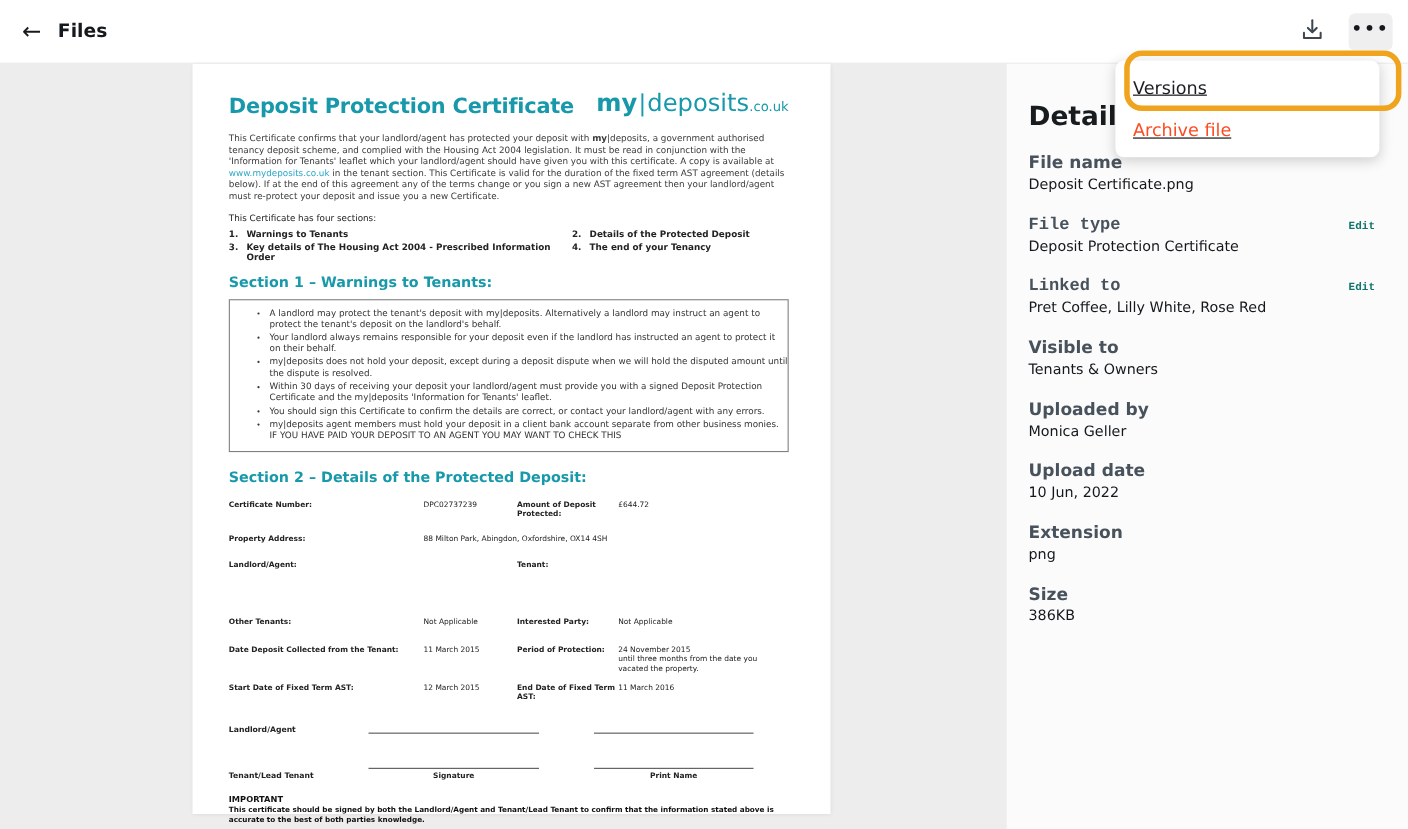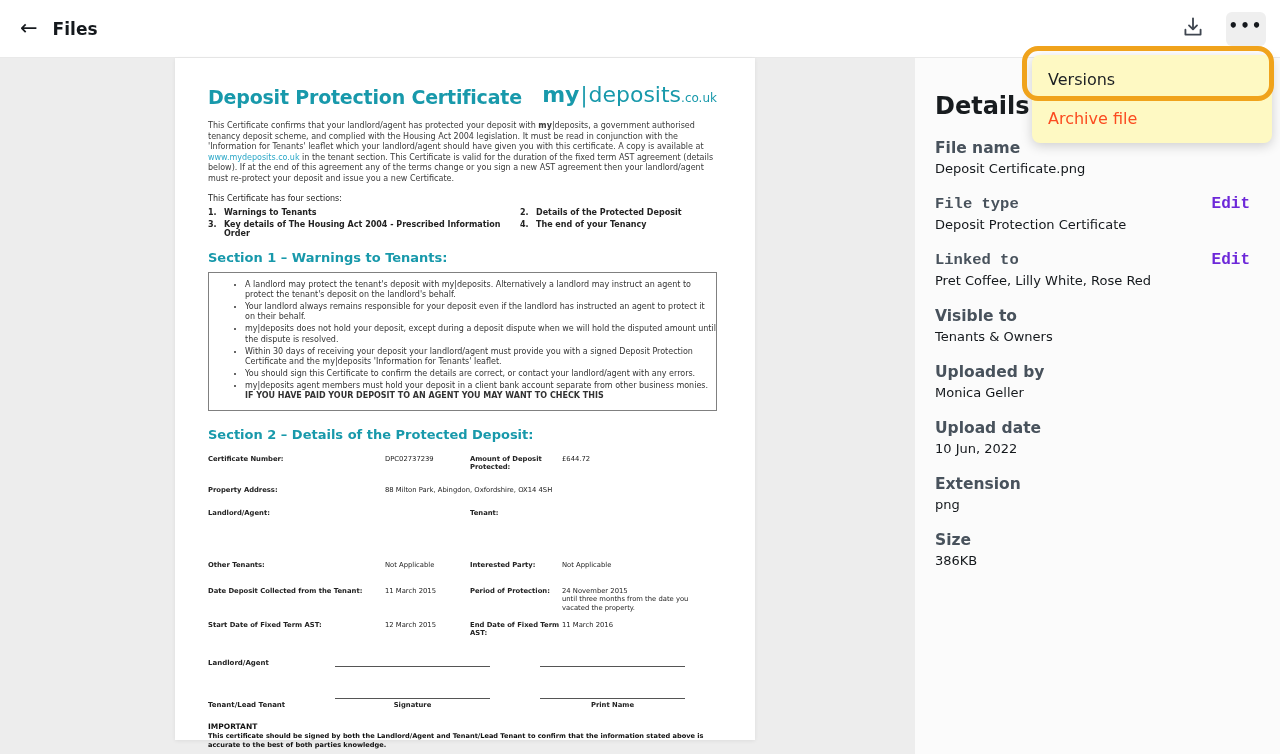--- a/index.html
+++ b/index.html
@@ -37,21 +37,21 @@
   .doc-link { color:#2aa7c7; }
   .four-head { font-size:8px; font-weight:normal; color:#232323; margin-top:9px; }
   .four-list { display:grid; grid-template-columns:312px 1fr; row-gap:3px; margin-top:5px;
                font-size:8px; font-weight:bold; color:#232323; }
   .four-item { display:flex; }
   .four-num { width:16px; flex:none; }
   .sec-head { color:#1899ab; font-size:13px; font-weight:bold; margin-top:12px; }
   .warn-box { border:1px solid #808080; margin-top:7px; width:509px; padding:7px 0 7px 10px; }
   .warn-list { list-style:disc; padding-left:26px; font-size:8px; line-height:10.4px; color:#333; }
   .warn-list li { margin-bottom:1.5px; }
-  .warn-bold { font-weight:bold; display:block; }
+  .warn-bold { font-weight:normal; display:block; }
   .cert-section { margin-top:16px; }
   .cert-row { display:grid; grid-template-columns:177px 85px 92px 1fr; font-size:6.8px; color:#222;
               margin-bottom:15px; align-items:start; }
   .cert-label { font-weight:bold; }
   .cert-val { white-space:nowrap; }
   .cert-sub { white-space:normal; font-size:6.8px; line-height:8.5px; max-width:150px; }
   .row-gap-lg { margin-bottom:44px; }
   .row-gap-md { margin-bottom:18px; }
   .row-gap-sm { margin-bottom:9px; }
   .sig-section { margin-top:20px; }
@@ -64,25 +64,25 @@
   .important-title { font-size:7.5px; font-weight:bold; color:#111; }
   .important-text { font-size:6.6px; font-weight:bold; color:#111; line-height:8.6px; margin-top:1px; }
 
   
   .details-panel { width:365px; background:#fbfbfb; padding:34px 30px 0 20px; }
   .details-title { font-size:24px; font-weight:bold; color:#181c1f; margin-bottom:18px; }
   .field { margin-bottom:14px; min-height:42px; }
   .field-label-row { display:flex; justify-content:space-between; align-items:baseline;font-family:Liberation Mono, monospace; }
   .field-label { font-size:15.5px; font-weight:bold; color:#48525c; line-height:20px; }
   .field-value { font-size:13px; color:#14181c; line-height:22px; }
-  .edit-link { font-size:16px; font-weight:bold; color:#6d28d9; cursor:pointer; }
-
-  
-  .dropdown { position:absolute; top:55px; right:8px; width:240px; background:#fef9c3;
-              border-radius:8px; box-shadow:0 3px 12px rgba(0,0,0,0.18); padding:5px 0; z-index:10; }
+  .edit-link { font-size:10px; font-weight:bold; color:#0f766e; cursor:pointer; }
+
+  
+  .dropdown { position:absolute; top:55px; right:26px; width:240px; background:#ffffff;
+              border-radius:8px; box-shadow:0 3px 12px rgba(0,0,0,0.18); padding:5px 0; z-index:10;text-decoration:underline; }
   .menu-item { font-size:16px; color:#1b1f23; padding:10px 16px; cursor:pointer; }
   .menu-item.archive { color:#fb4b20; }
   .annotation { position:absolute; top:46px; right:6px; width:252px; height:55px;
                 border:5px solid #f0a31c; border-radius:16px; z-index:11; pointer-events:none; }
 </style>
 </head>
 <body>
 
 <div class="topbar">
   <div class="back-group">

